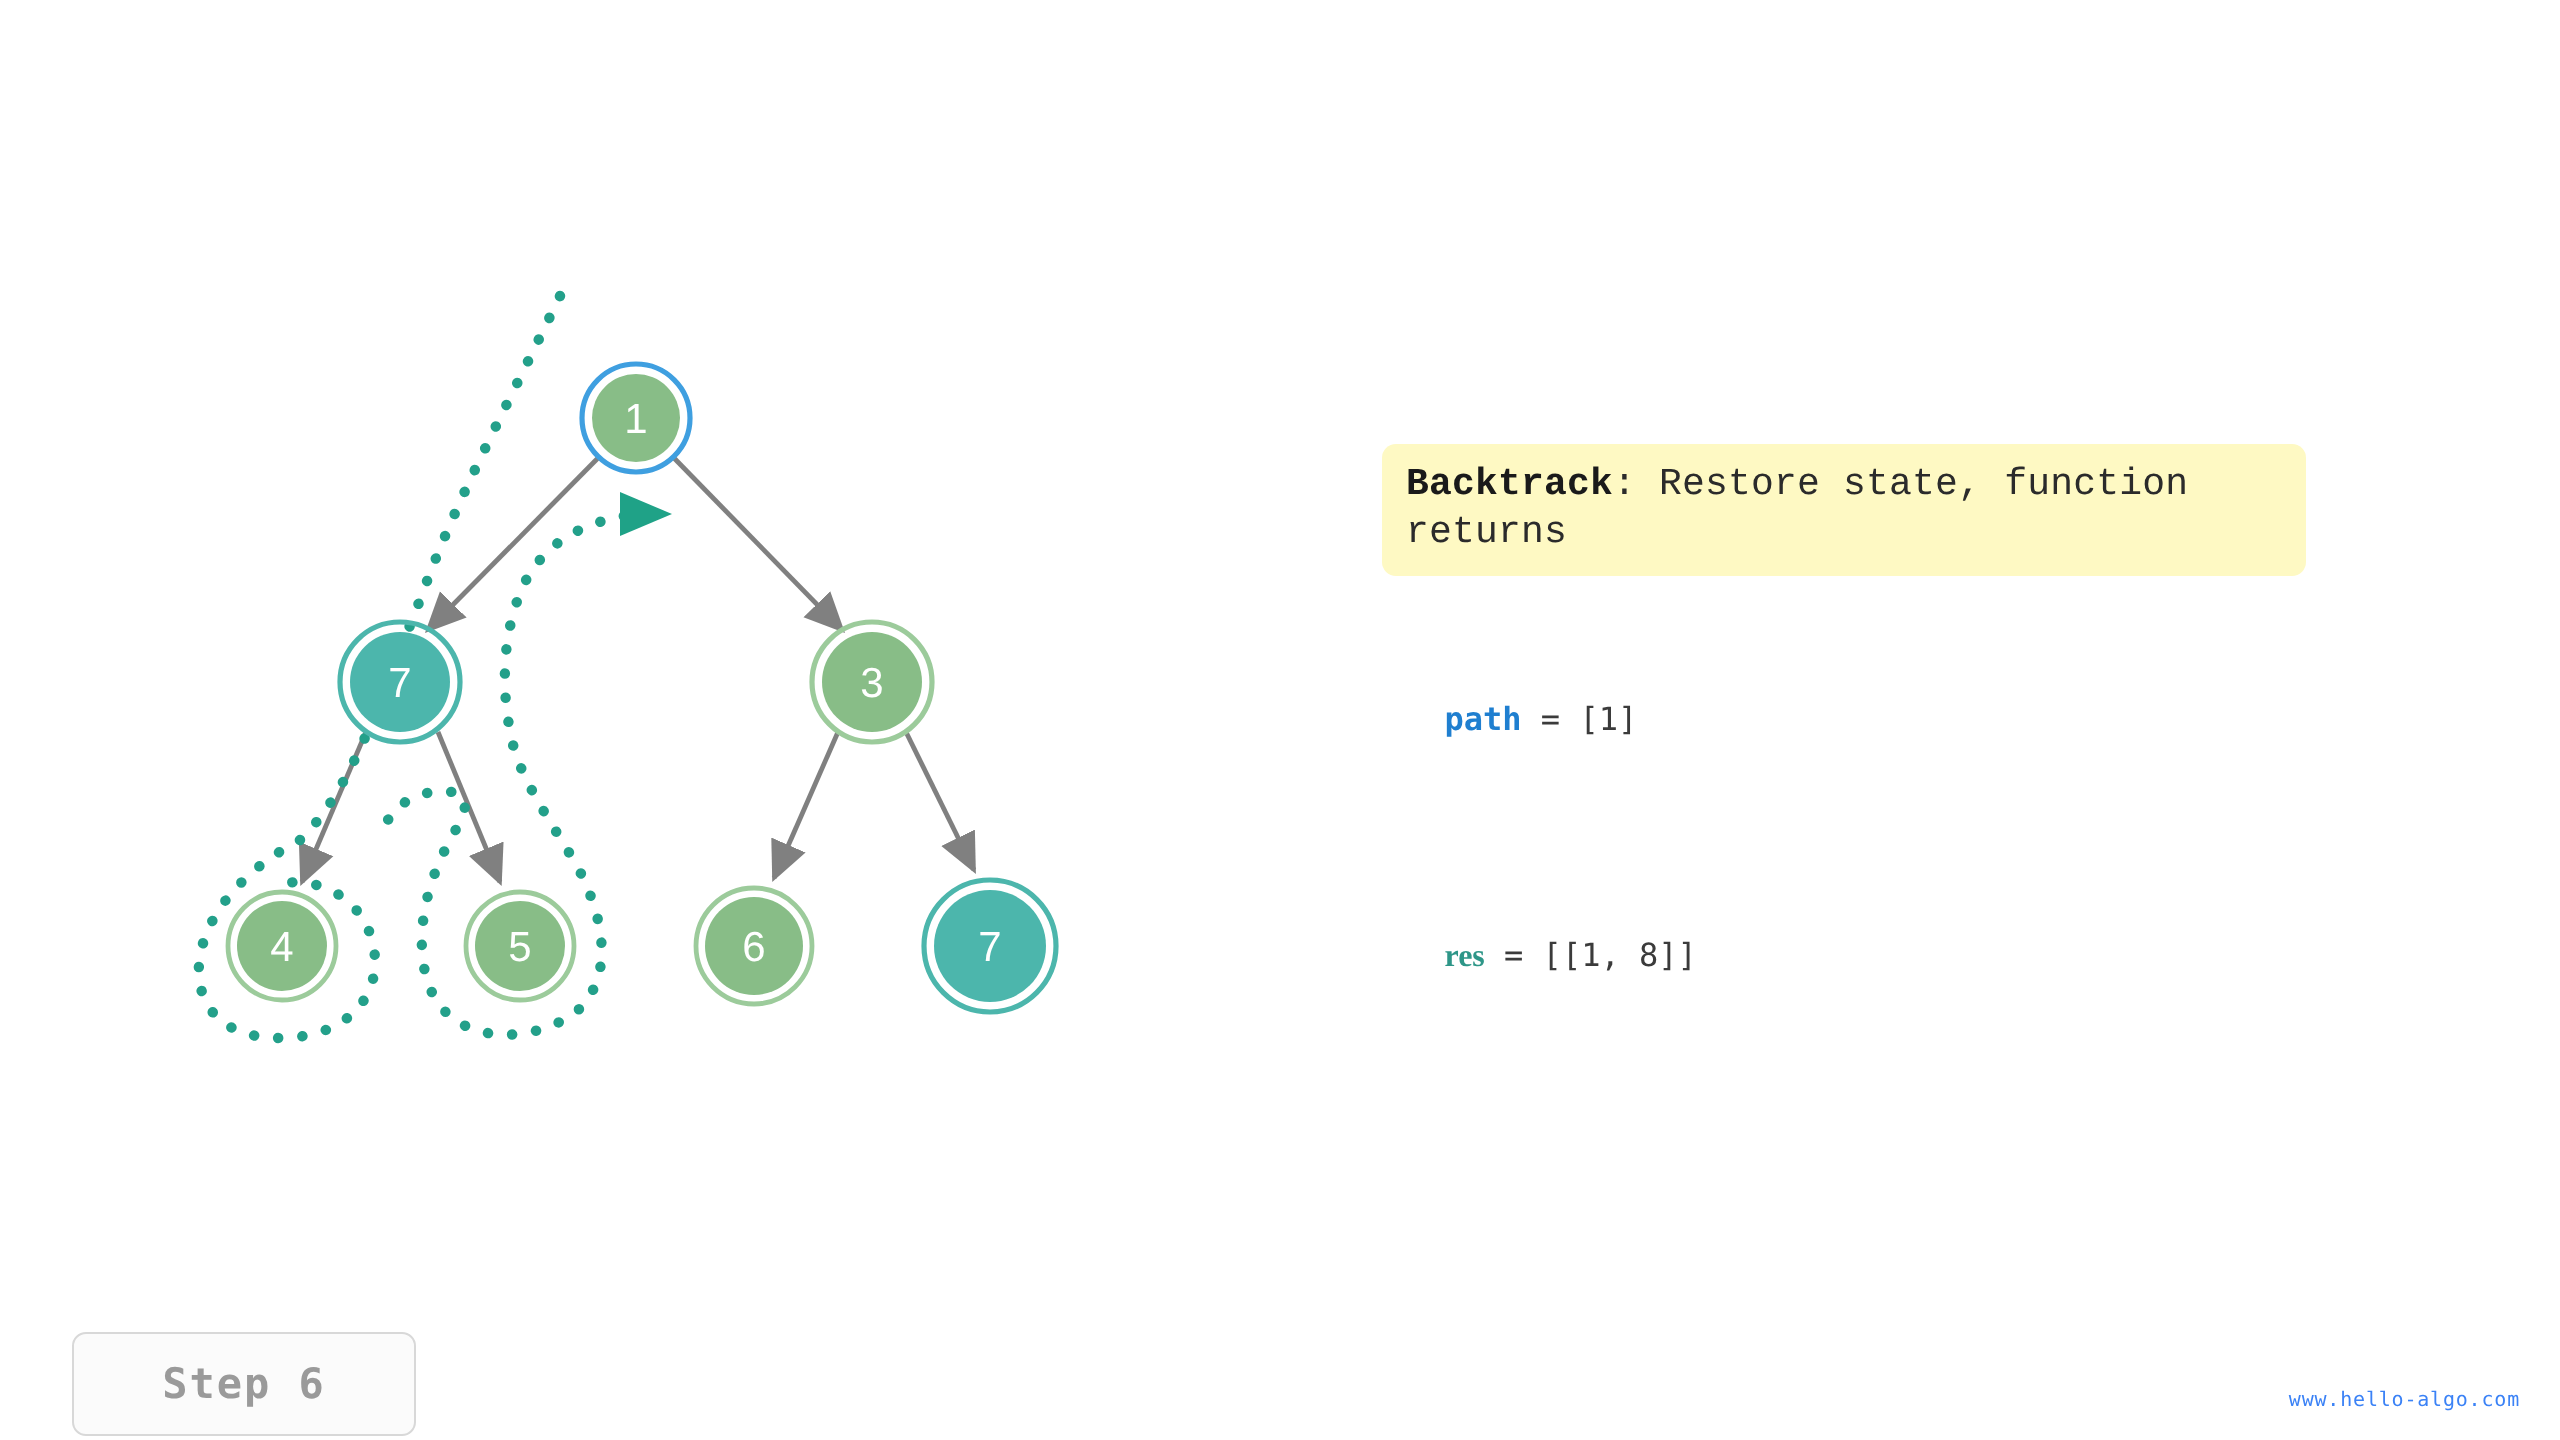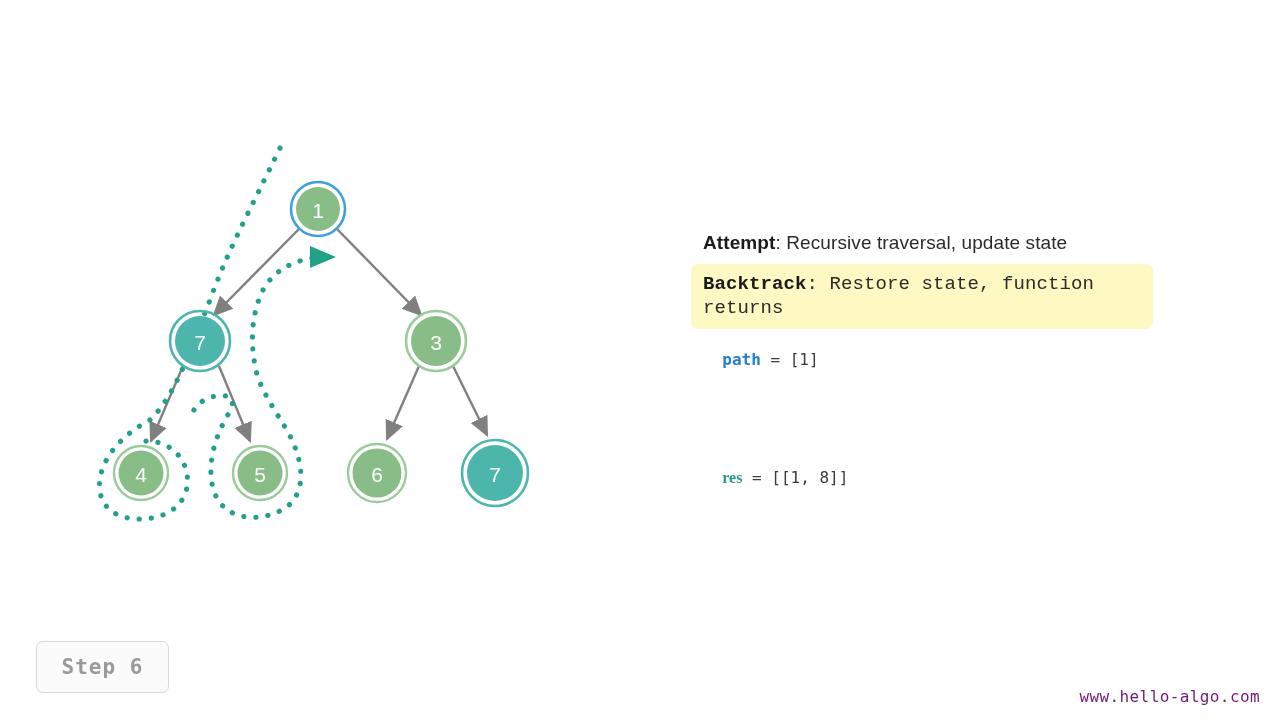--- a/index.html
+++ b/index.html
@@ -60,44 +60,44 @@
   }
   #code-path-line { position: absolute; left: 703px; top: 331px; }
   #code-res-line  { position: absolute; left: 703px; top: 449px; }
 
   .var-path { color: #1f7fd0; font-weight: bold; }
   .var-res  { color: #2e9688; font-weight: bold; font-family: Liberation Serif, serif; }
 
   #step-badge {
     position: absolute;
     left: 36px;
-    top: 641px;
-    width: 133px;
+    top: 666px;
+    width: 172px;
     height: 52px;
     box-sizing: border-box;
     border: 1px solid #d8d8d8;
     border-radius: 7px;
     background: #fbfbfb;
     display: flex;
     align-items: center;
     justify-content: center;
     font-family: "DejaVu Sans Mono", "Liberation Mono", monospace;
     font-size: 21px;
     font-weight: bold;
     color: #9a9a9a;
     letter-spacing: 1px;
   }
 
   #watermark {
     position: absolute;
     right: 20px;
     bottom: 14px;
     font-family: "DejaVu Sans Mono", "Liberation Mono", monospace;
-    font-size: 16px;
-    color: #701a75;
+    font-size: 10px;
+    color: #3b82f6;
     letter-spacing: 0.4px;
   }
 
   .node-label {
     fill: #ffffff;
     font-family: "Liberation Sans", sans-serif;
     font-size: 21px;
     text-anchor: middle;
     dominant-baseline: central;
   }
@@ -181,23 +181,20 @@
   </g>
 
   <g>
     <circle cx="495" cy="473" r="33" fill="none" stroke="#4cb6ac" stroke-width="2.6"></circle>
     <circle cx="495" cy="473" r="28" fill="#4cb6ac"></circle>
     <text class="node-label" x="495" y="474">7</text>
   </g>
 </svg>
 
 <div class="panel">
-  <div class="legend-line">
-    <span class="lead">Attempt</span><span>: Recursive traversal, update state</span>
-  </div>
   <div class="legend-line highlighted">
     <span class="lead">Backtrack</span><span>: Restore state, function returns</span>
   </div>
 </div>
 
 <div class="code-line" id="code-path-line">
   <span class="var-path">path</span><span> = [1]</span>
 </div>
 
 <div class="code-line" id="code-res-line">

